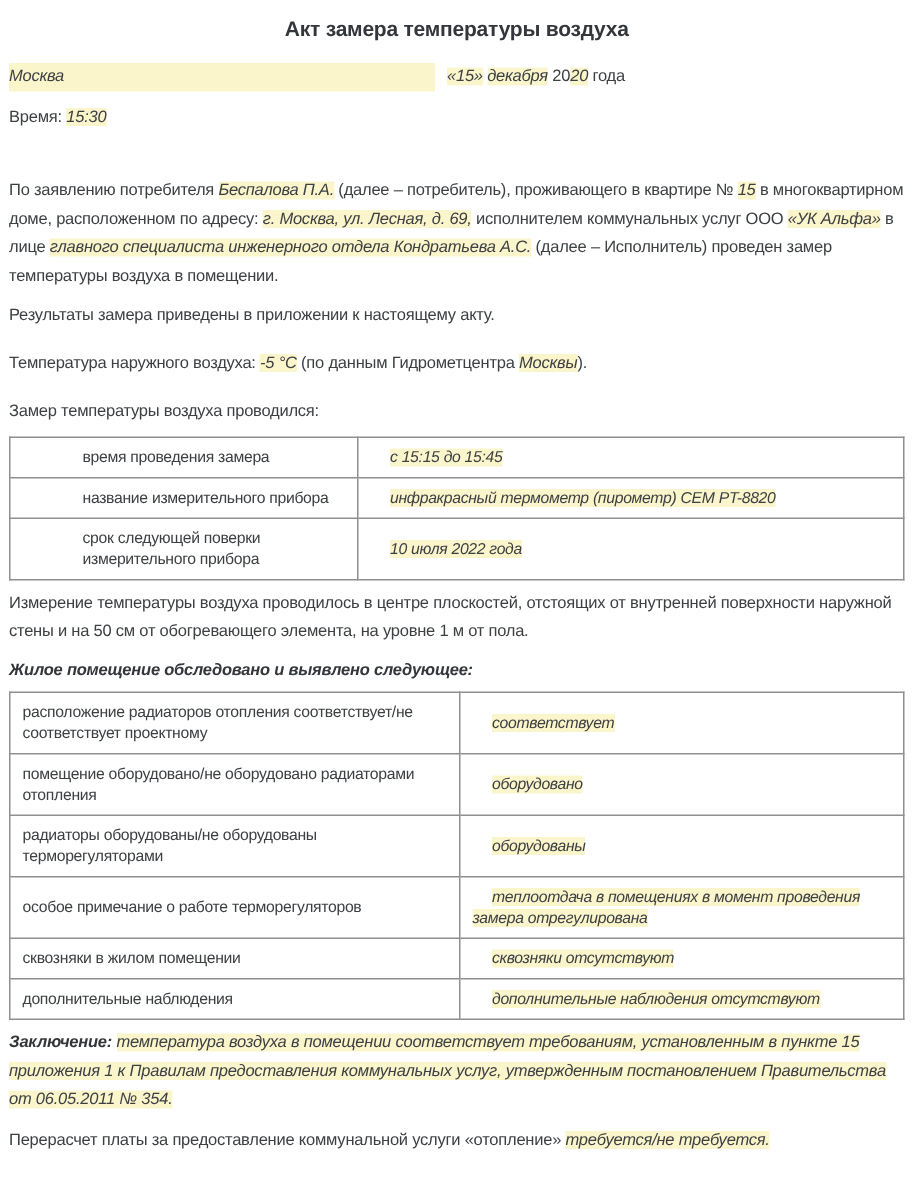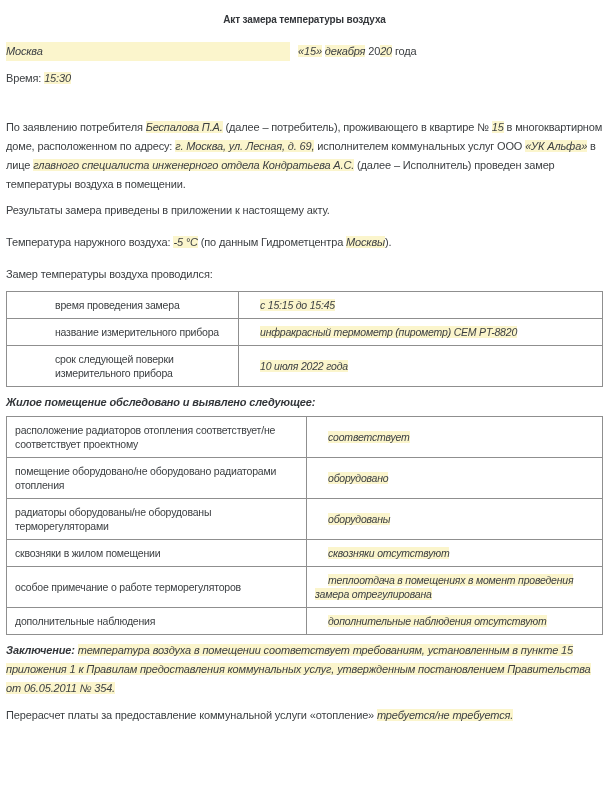--- a/index.html
+++ b/index.html
@@ -14,21 +14,21 @@
     font-family:"Liberation Sans","DejaVu Sans",sans-serif;
     font-size:11px;
     letter-spacing:-0.15px;
     color:var(--text);
     line-height:19px;
   }
   .doc{padding:6px 7px 0 6px;}
   .title{
     text-align:center;
     font-weight:bold;
-    font-size:10px;
+    font-size:14px;
     margin:4px 0 13px 0;
     color:#33363a;
   }
   .b{font-weight:bold;color:#33363a;font-style:italic;}
   .i{font-style:italic;}
   .hl{background:var(--highlight);}
   .city-line{margin-bottom:8px;white-space:nowrap;}
   .city-blank{
     display:inline-block;
     width:284px;
@@ -94,44 +94,45 @@
           <td>название измерительного прибора</td>
           <td><span class="hl i">инфракрасный термометр (пирометр) CEM PT-8820</span></td>
         </tr>
         <tr>
           <td>срок следующей поверки измерительного прибора</td>
           <td><span class="hl i">10 июля 2022 года</span></td>
         </tr>
       </tbody>
   </table>
 
+  <p class="par par-method">Измерение температуры воздуха проводилось в центре плоскостей, отстоящих от внутренней поверхности наружной стены и на 50 см от обогревающего элемента, на уровне 1 м от пола.</p>
 
   <p class="par b heading">Жилое помещение обследовано и выявлено следующее:</p>
 
   <table class="tbl tbl-inspection">
     <tbody>
         <tr>
           <td>расположение радиаторов отопления соответствует/не соответствует проектному</td>
           <td><span class="hl i">соответствует</span></td>
         </tr>
         <tr>
           <td>помещение оборудовано/не оборудовано радиаторами отопления</td>
           <td><span class="hl i">оборудовано</span></td>
         </tr>
         <tr>
           <td>радиаторы оборудованы/не оборудованы терморегуляторами</td>
           <td><span class="hl i">оборудованы</span></td>
         </tr>
         <tr>
+          <td>особое примечание о работе терморегуляторов</td>
+          <td><span class="hl i">теплоотдача в помещениях в момент проведения замера отрегулирована</span></td>
+        </tr>
+        <tr>
           <td>сквозняки в жилом помещении</td>
           <td><span class="hl i">сквозняки отсутствуют</span></td>
-        </tr>
-        <tr>
-          <td>особое примечание о работе терморегуляторов</td>
-          <td><span class="hl i">теплоотдача в помещениях в момент проведения замера отрегулирована</span></td>
         </tr>
         <tr>
           <td>дополнительные наблюдения</td>
           <td><span class="hl i">дополнительные наблюдения отсутствуют</span></td>
         </tr>
       </tbody>
   </table>
 
   <p class="par par-conclusion"><span class="b">Заключение: </span><span class="hl i">температура воздуха в помещении соответствует требованиям, установленным в пункте 15 приложения 1 к Правилам предоставления коммунальных услуг, утвержденным постановлением Правительства от 06.05.2011 № 354.</span></p>
 

